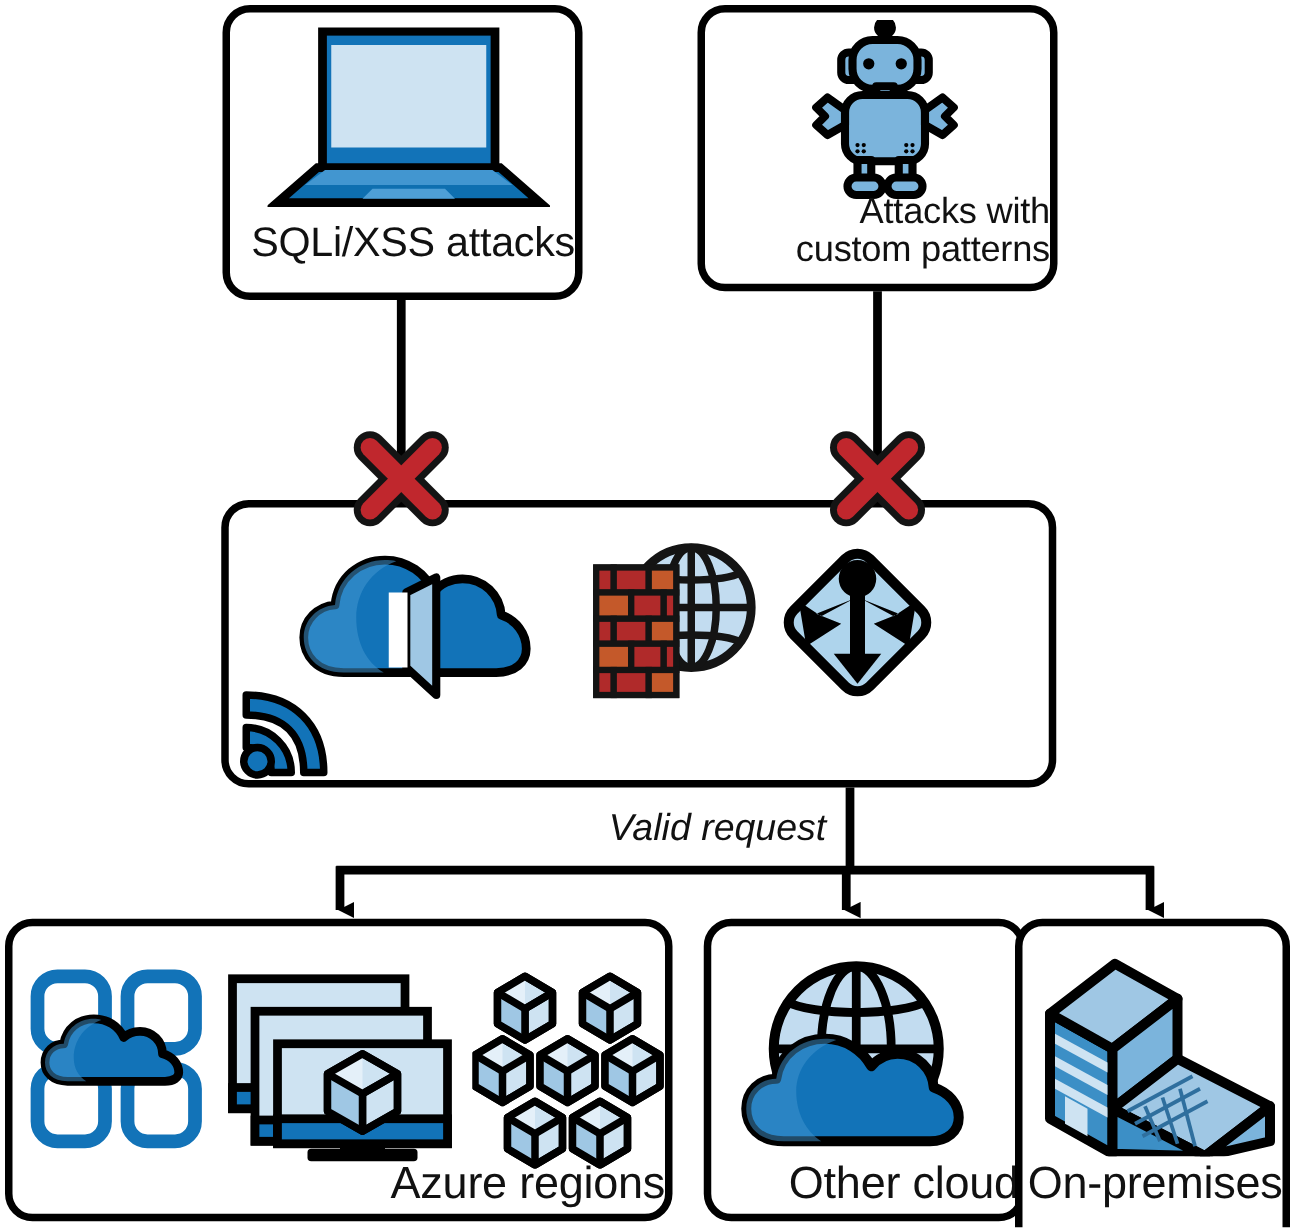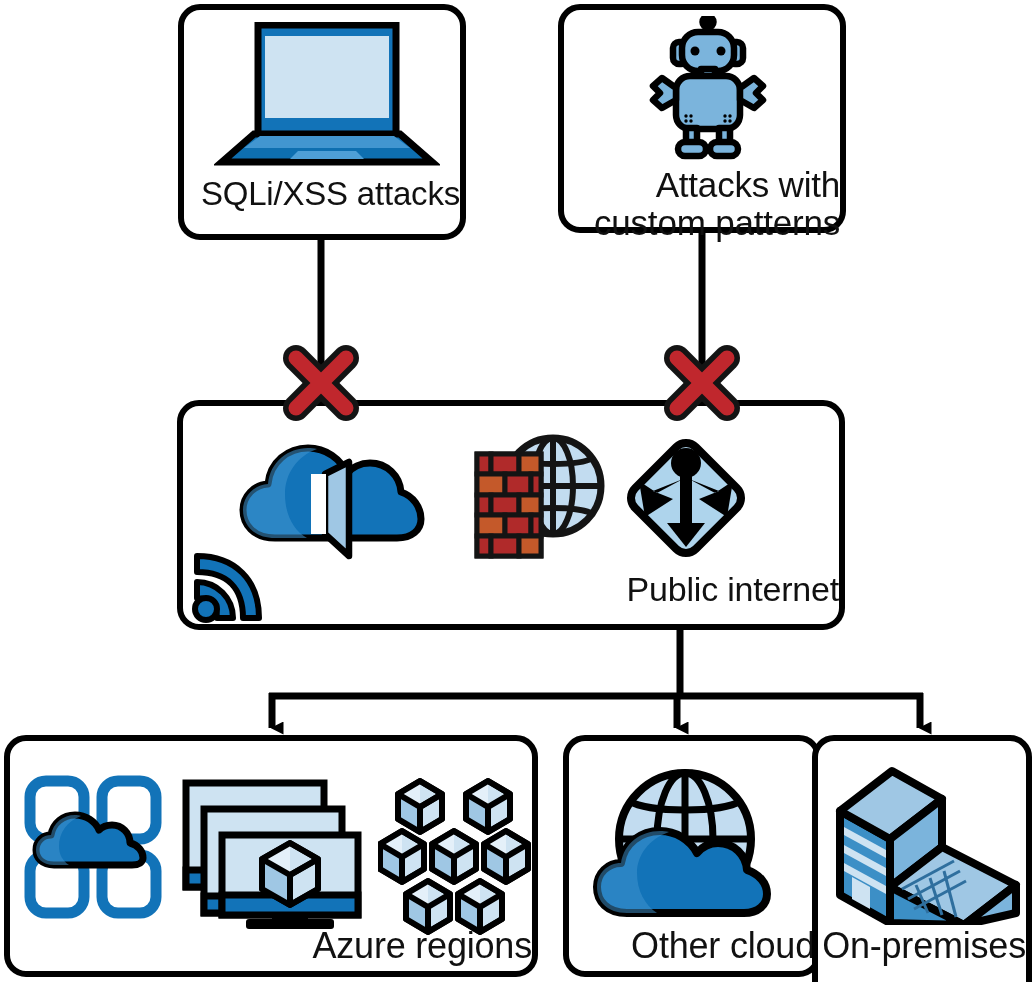--- a/index.html
+++ b/index.html
@@ -87,20 +87,21 @@
 
     <line x1="269" y1="696" x2="923" y2="696" stroke="#000000" stroke-width="7"></line>
 
     <line x1="272" y1="693" x2="272" y2="728" stroke="#000000" stroke-width="7" marker-end="url(#arrowDown)"></line>
 
     <line x1="677" y1="693" x2="677" y2="728" stroke="#000000" stroke-width="7" marker-end="url(#arrowDown)"></line>
 
     <line x1="920" y1="693" x2="920" y2="728" stroke="#000000" stroke-width="7" marker-end="url(#arrowDown)"></line>
   </svg>
 
+  <div class="edge-caption" style="left:487px; top:646px; font-size:30px;">Valid request</div>
 
   <div class="node-box" style="left:178px; top:4px; width:288px; height:236px;">
     <span class="icon-wrap" style="left:30px; top:12px; width:226px; height:146px;">
       <svg viewBox="0 0 226 146" width="226" height="146" xmlns="http://www.w3.org/2000/svg">
 
         <rect x="44" y="3" width="138" height="112" fill="#1273B8" stroke="#000000" stroke-width="7"></rect>
         <rect x="51" y="14" width="124" height="82" fill="#CEE3F2"></rect>
 
         <path d="M40,112 L186,112 L218,140 L8,140 Z" fill="#0E6FB0" stroke="#000000" stroke-width="7"></path>
         <path d="M46,114 L180,114 L196,126 L30,126 Z" fill="#4296D0"></path>
@@ -143,21 +144,21 @@
             <circle cx="65" cy="105" r="1.7"></circle>
           <circle cx="60" cy="100" r="1.7"></circle>
             <circle cx="65" cy="100" r="1.7"></circle>
           <circle cx="99" cy="105" r="1.7"></circle>
             <circle cx="104" cy="105" r="1.7"></circle>
           <circle cx="99" cy="100" r="1.7"></circle>
             <circle cx="104" cy="100" r="1.7"></circle>
         </g>
       </svg>
     </span>
-    <div class="node-label" style="top:156px; font-size:35px;">Attacks with
+    <div class="node-label" style="top:144px; font-size:29px;">Attacks with
 custom patterns</div>
   </div>
 
   <div class="node-box" style="left:177px; top:400px; width:668px; height:230px;">
 
     <span class="icon-wrap" style="left:54px; top:28px; width:190px; height:130px;">
       <svg viewBox="0 0 190 130" width="190" height="130" xmlns="http://www.w3.org/2000/svg">
         <path d="M38,104 C16,104 6,90 6,76 C6,62 17,51 31,50 C33,28 51,14 71,14 C89,14 104,25 110,40
                  C115,33 124,29 133,29 C150,29 163,42 164,58 C176,62 184,73 184,85
                  C184,96 175,104 160,104 Z" fill="#1273B8" stroke="#000000" stroke-width="7" stroke-linejoin="round"></path>
@@ -213,21 +214,20 @@
     </span>
 
     <span class="icon-wrap" style="left:6px; top:142px; width:78px; height:78px;">
       <svg viewBox="0 0 78 78" width="78" height="78" xmlns="http://www.w3.org/2000/svg">
         <path d="M8,8 C46,8 70,32 70,70 L54,70 C54,40 38,24 8,24 Z" fill="#1273B8" stroke="#000000" stroke-width="6" stroke-linejoin="round"></path>
         <path d="M8,34 C28,34 44,50 44,70 L28,70 C28,58 20,50 8,50 Z" fill="#1273B8" stroke="#000000" stroke-width="6" stroke-linejoin="round"></path>
         <circle cx="17" cy="61" r="11" fill="#1273B8" stroke="#000000" stroke-width="6"></circle>
       </svg>
     </span>
 
-    <div class="node-label" style="top:165px; font-size:34px;">Public internet</div>
   </div>
 
   <div class="node-box" style="left:4px; top:735px; width:534px; height:242px;padding-left:43px;">
 
     <span class="icon-wrap" style="left:12px; top:32px; width:146px; height:150px;">
       <svg viewBox="0 0 146 150" width="146" height="150" xmlns="http://www.w3.org/2000/svg">
         <g fill="none" stroke="#1273B8" stroke-width="11">
           <rect x="8" y="8" width="54" height="58" rx="16"></rect>
           <rect x="80" y="8" width="54" height="58" rx="16"></rect>
           <rect x="8" y="82" width="54" height="58" rx="16"></rect>

